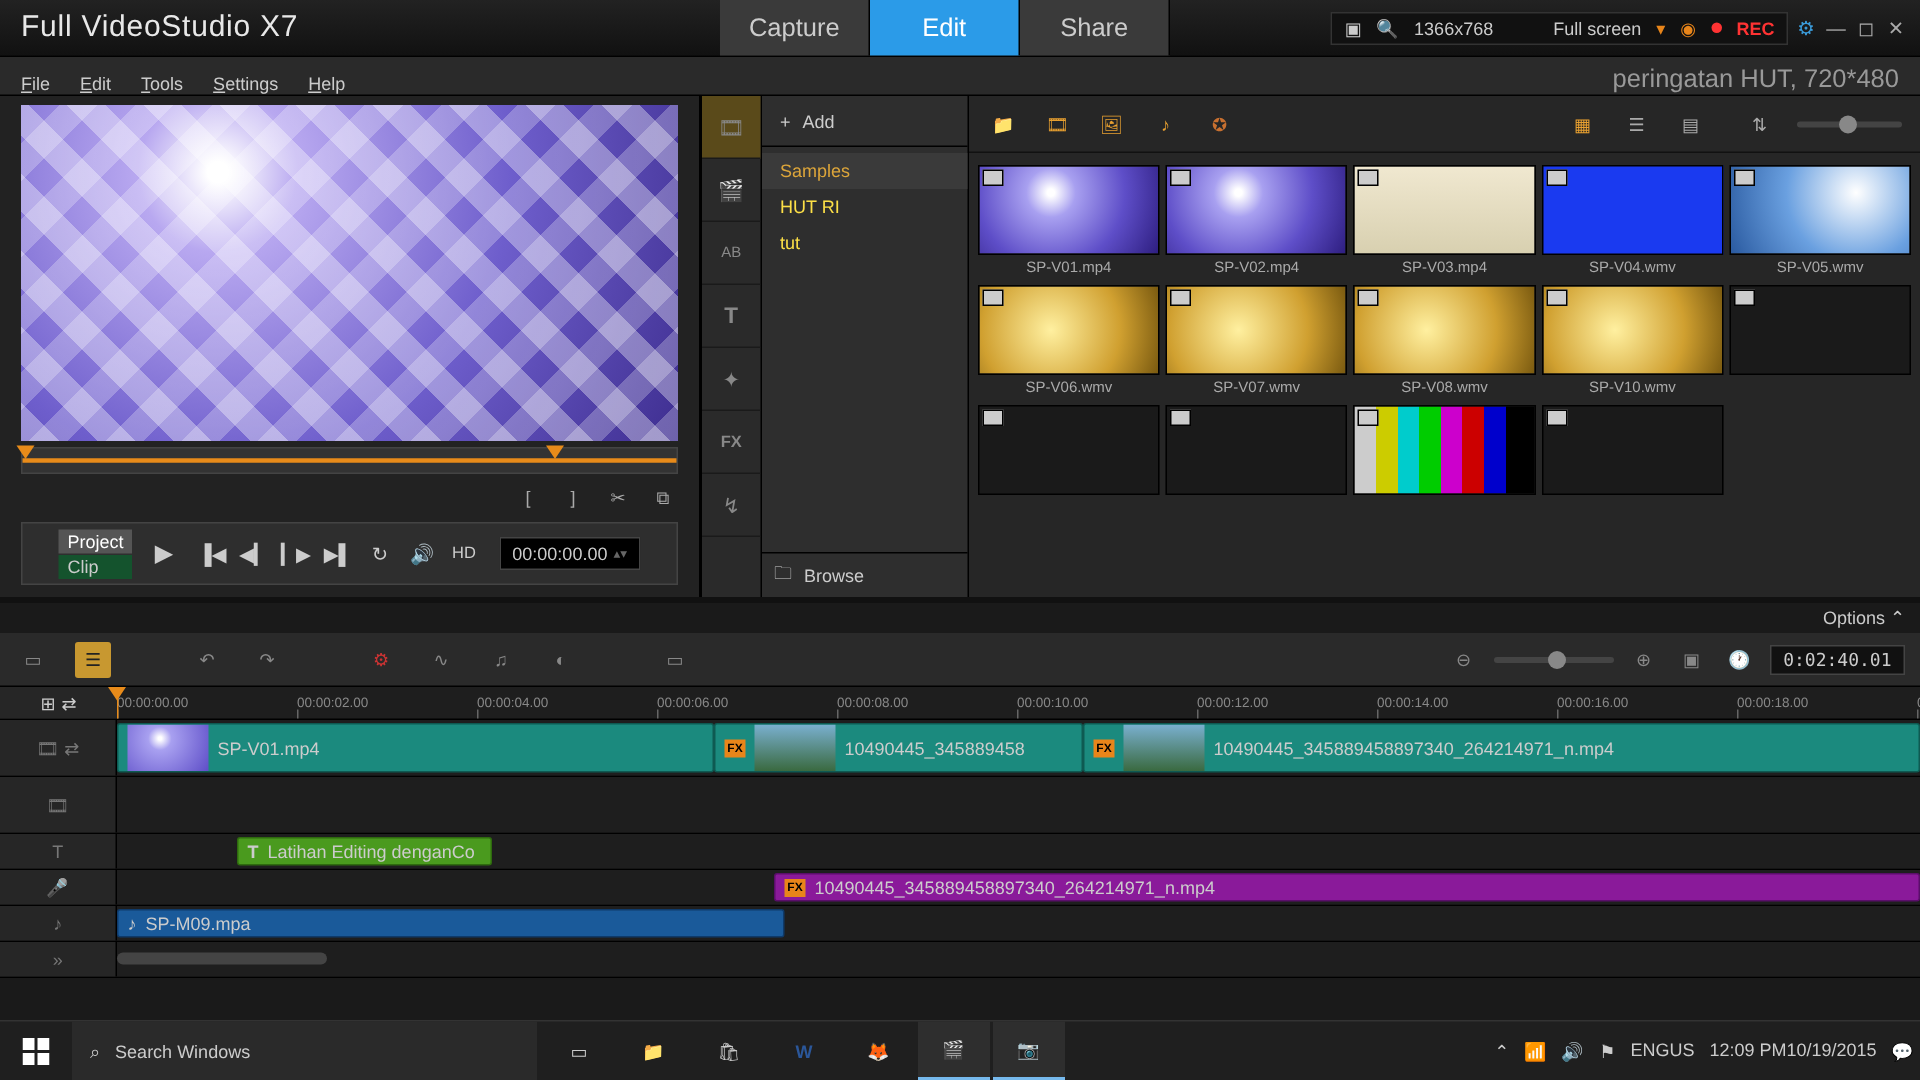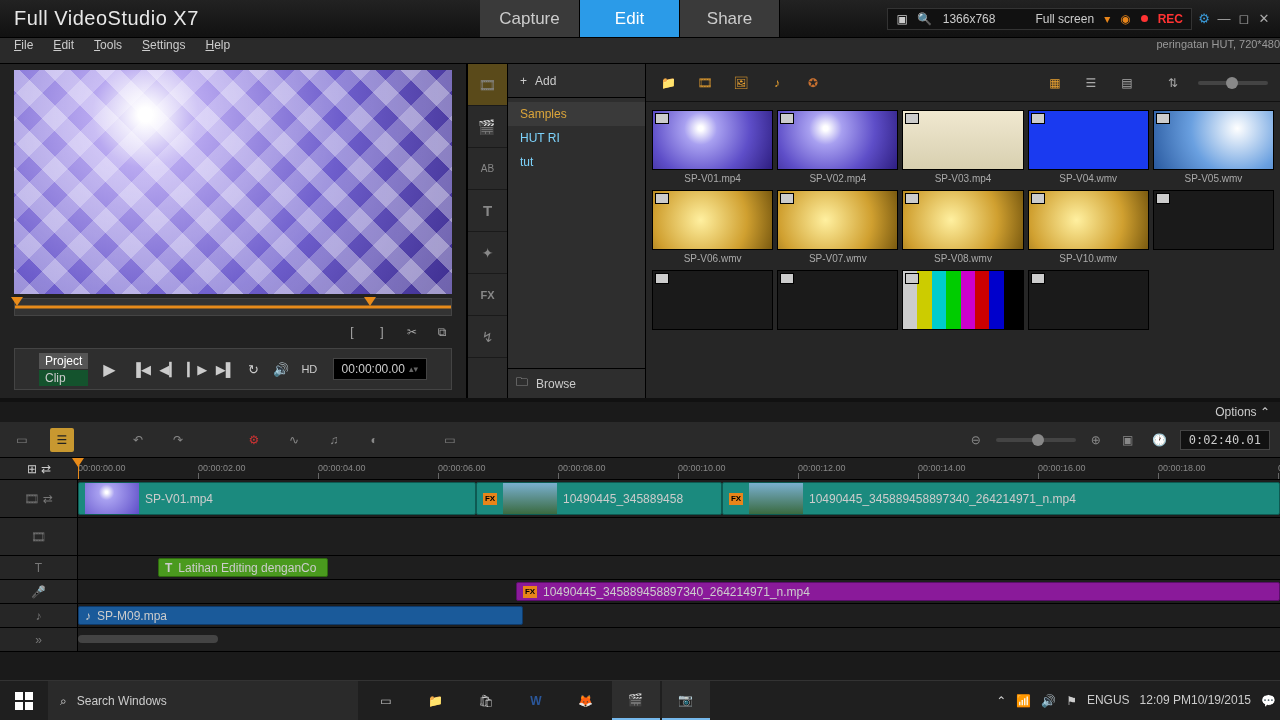--- a/index.html
+++ b/index.html
@@ -7,24 +7,24 @@
 .titlebar{height:38px;background:linear-gradient(#222,#111);display:flex;align-items:center;border-bottom:1px solid #000}
 .app-title{font-size:20px;color:#e8e8e8;padding-left:14px;font-weight:300;flex:0 0 480px;letter-spacing:.5px}
 .main-tabs{display:flex;height:100%}
 .main-tab{width:100px;height:100%;display:flex;align-items:center;justify-content:center;font-size:17px;background:#3a3a3a;border-right:1px solid #000;cursor:pointer}
 .main-tab.active{background:#2b9be8;color:#fff}
 .title-right{margin-left:auto;display:flex;align-items:center;height:100%;gap:4px;padding-right:8px}
 .rec-bar{display:flex;align-items:center;gap:10px;background:#111;height:22px;padding:0 8px;border:1px solid #333;font-size:11px}
 .rec-red{color:#f33;font-weight:bold}
 .rec-dot{width:7px;height:7px;background:#f33;border-radius:50%}
 .win-btn{width:16px;height:16px;display:flex;align-items:center;justify-content:center;cursor:pointer;color:#aaa;font-size:13px}
-.menubar{height:26px;background:#2a2a2a;display:flex;align-items:flex-start;padding-left:14px;gap:20px;border-bottom:1px solid #000}
+.menubar{height:26px;background:#2a2a2a;display:flex;align-items:flex-end;padding-left:14px;gap:20px;border-bottom:1px solid #000}
 .menu-item{cursor:pointer;text-decoration:underline;text-decoration-color:transparent}
 .menu-item::first-letter{text-decoration:underline}
-.proj-info{margin-left:auto;padding-right:0;font-size:11px;color:#999}
+.proj-info{margin-left:auto;padding-right:14px;font-size:17px;color:#999}
 .work{flex:0 0 338px;display:flex;border-bottom:4px solid #111}
 .preview{flex:0 0 468px;background:#222;display:flex;flex-direction:column;border-right:2px solid #000}
 .preview-vid{flex:1;margin:6px 14px 2px;background:radial-gradient(circle at 30% 20%,#fff 2%,#b8a8f0 15%,#6e5ecc 55%,#3e2e90 100%);position:relative;overflow:hidden}
 .preview-vid::after{content:"";position:absolute;inset:0;background-image:repeating-linear-gradient(45deg,rgba(255,255,255,.35) 0 18px,transparent 18px 36px),repeating-linear-gradient(-45deg,rgba(255,255,255,.25) 0 18px,transparent 18px 36px)}
 .jog{height:18px;margin:2px 14px 0;position:relative;background:#333;border:1px solid #444}
 .jog-bar{position:absolute;top:50%;left:0;right:0;height:3px;background:#e88b1a;transform:translateY(-50%)}
 .jog-mark{position:absolute;top:-2px;width:0;height:0;border-left:6px solid transparent;border-right:6px solid transparent;border-top:9px solid #e88b1a}
 .ctrl-row{height:28px;margin:2px 14px 0;display:flex;align-items:center;gap:10px}
 .ctrl-btn{width:20px;height:20px;display:flex;align-items:center;justify-content:center;cursor:pointer;color:#aaa}
 .play-row{height:42px;margin:2px 14px 8px;display:flex;align-items:center;background:#2e2e2e;border:1px solid #444;padding:0 24px;gap:6px}
@@ -34,21 +34,21 @@
 .pbtn{width:22px;height:22px;display:flex;align-items:center;justify-content:center;cursor:pointer;color:#ccc;font-size:13px}
 .play-main{width:30px;font-size:16px}
 .timecode{margin-left:auto;background:#000;padding:3px 8px;font-family:monospace;font-size:13px;border:1px solid #444;display:flex;align-items:center;gap:4px}
 .lib{flex:1;display:flex;background:#262626}
 .lib-nav{width:40px;background:#2a2a2a;display:flex;flex-direction:column;border-right:1px solid #000}
 .lib-nav-item{height:42px;display:flex;align-items:center;justify-content:center;cursor:pointer;color:#888;font-size:14px;border-bottom:1px solid #1a1a1a}
 .lib-nav-item.active{background:#5a4a1a}
 .lib-side{width:138px;background:#2e2e2e;border-right:1px solid #000;display:flex;flex-direction:column}
 .add-btn{height:34px;display:flex;align-items:center;gap:8px;padding-left:12px;cursor:pointer;border-bottom:1px solid #000;color:#888}
 .folder-list{flex:1;padding:4px 0}
-.folder-item{padding:5px 12px;cursor:pointer;font-size:12px;color:#7dd3fc}
+.folder-item{padding:5px 12px;cursor:pointer;font-size:12px;color:#fde047}
 .folder-item.active{background:#3a3a3a;color:#dca53a}
 .browse{height:30px;display:flex;align-items:center;gap:8px;padding-left:8px;border-top:1px solid #000;cursor:pointer;color:#999}
 .lib-main{flex:1;display:flex;flex-direction:column}
 .lib-toolbar{height:38px;display:flex;align-items:center;padding:0 12px;gap:14px;border-bottom:1px solid #111}
 .tb-icon{width:22px;height:22px;display:flex;align-items:center;justify-content:center;cursor:pointer;color:#aaa}
 .tb-icon.on{color:#e8a030}
 .tb-spacer{flex:1}
 .slider{width:70px;height:4px;background:#444;position:relative;border-radius:2px}
 .slider-thumb{position:absolute;top:-4px;left:40%;width:12px;height:12px;background:#888;border-radius:50%}
 .thumbs{flex:1;padding:8px 6px;display:grid;grid-template-columns:repeat(5,1fr);gap:6px 4px;overflow:hidden;align-content:start}

